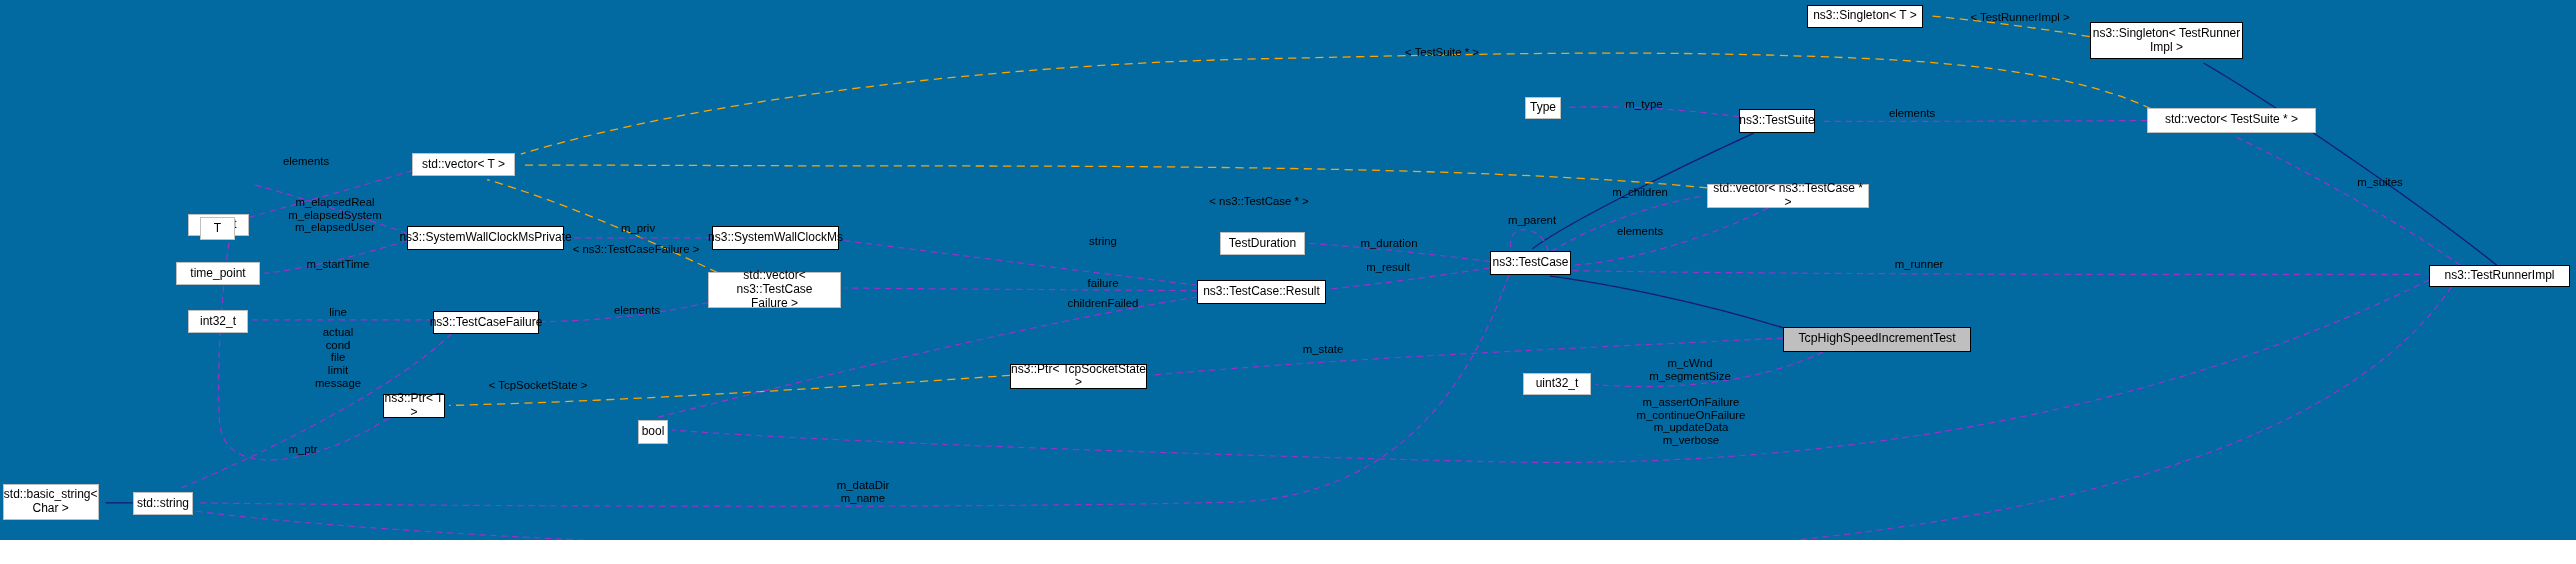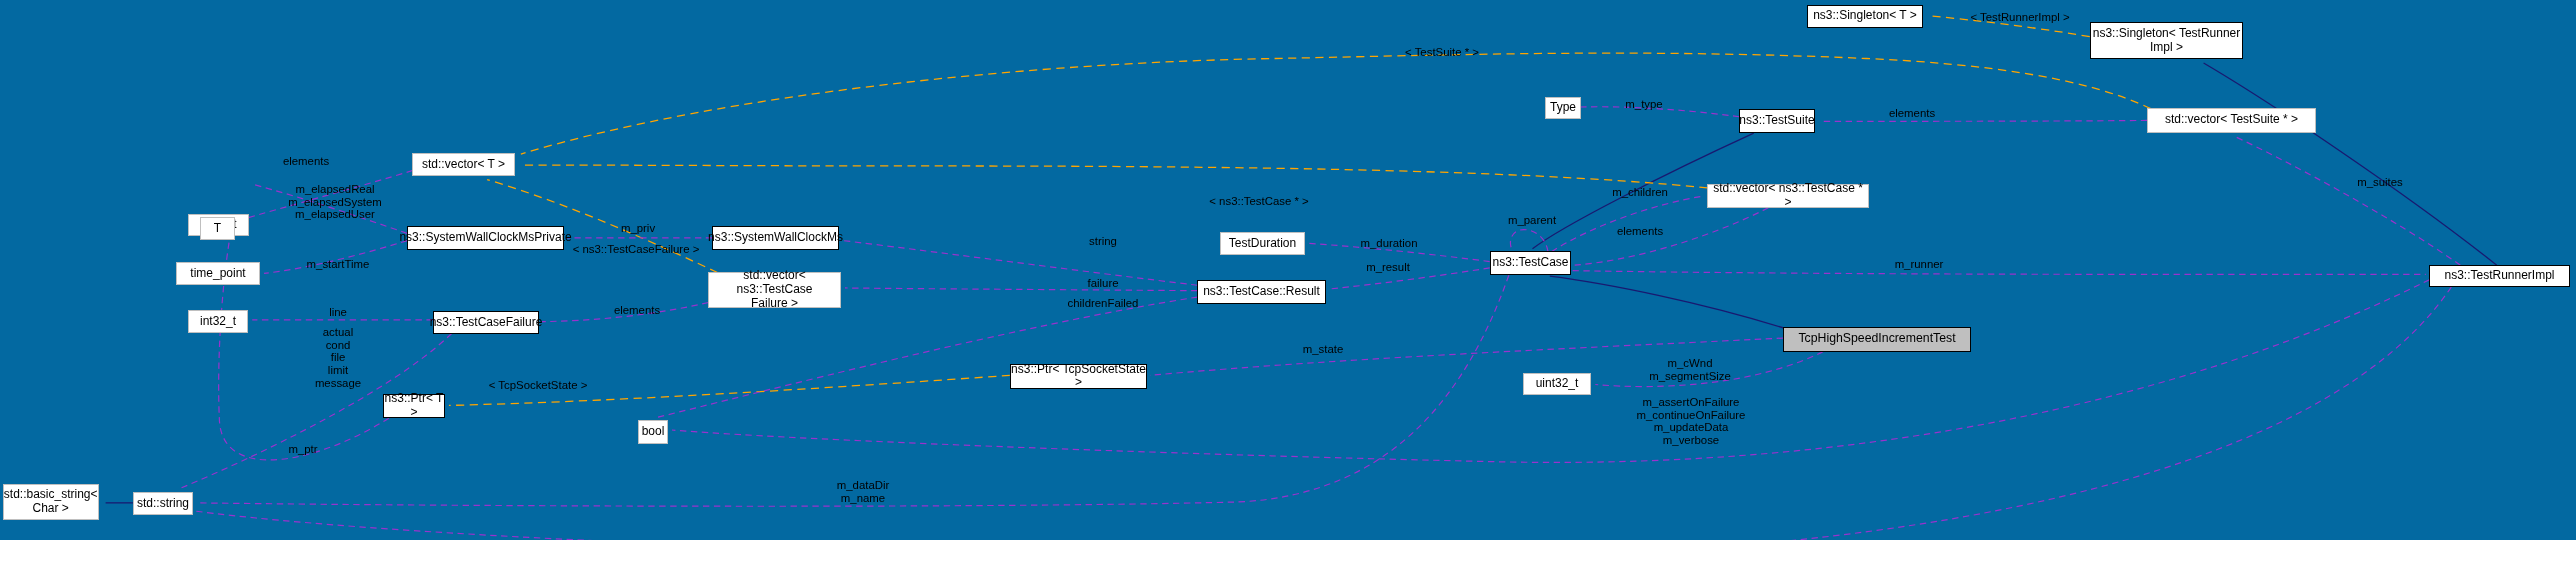--- a/index.html
+++ b/index.html
@@ -78,21 +78,21 @@
     <path class="edge-usage" d="M 1958,371 C 1800,379 1480,392 1263,412" marker-end="url(#ar-purple)"></path>
     <path class="edge-usage" d="M 2002,386 C 1925,424 1820,428 1752,422" marker-end="url(#ar-purple)"></path>
     <path class="edge-usage" d="M 2668,307 C 2400,440 2050,515 1650,507 C 1250,498 860,482 738,472" marker-end="url(#ar-purple)"></path>
     <path class="edge-usage" d="M 1657,302 C 1612,430 1530,543 1360,551 C 1050,559 430,555 216,552" marker-end="url(#ar-purple)"></path>
     <path class="edge-usage" d="M 2692,315 C 2560,510 2150,613 1550,613 C 950,613 420,588 214,561" marker-end="url(#ar-purple)"></path>
   </svg>
 
   <div class="node node-doc" style="left:1807px;top:4.6px;width:116px;height:23px;">ns3::Singleton&lt; T &gt;</div>
   <div class="node node-doc" style="left:2090px;top:22px;width:153px;height:37px;">ns3::Singleton&lt; TestRunner
 Impl &gt;</div>
-  <div class="node node-ext" style="left:1525px;top:97px;width:36px;height:22px;margin-left:20px;">Type</div>
+  <div class="node node-ext" style="left:1525px;top:97px;width:36px;height:22px;">Type</div>
   <div class="node node-doc" style="left:1739px;top:109px;width:76px;height:24px;">ns3::TestSuite</div>
   <div class="node node-ext" style="left:2147px;top:108px;width:169px;height:24.6px;">std::vector&lt; TestSuite * &gt;</div>
   <div class="node node-ext" style="left:412px;top:153px;width:103px;height:23px;">std::vector&lt; T &gt;</div>
   <div class="node node-ext" style="left:188px;top:171px;width:61px;height:22px;margin-top:43px;">int64_t</div>
   <div class="node node-ext" style="left:200px;top:217px;width:35px;height:23px;">T</div>
   <div class="node node-ext" style="left:176px;top:262px;width:84px;height:23px;">time_point</div>
   <div class="node node-ext" style="left:188px;top:310px;width:60px;height:23px;">int32_t</div>
   <div class="node node-doc" style="left:407px;top:226px;width:157px;height:24px;">ns3::SystemWallClockMsPrivate</div>
   <div class="node node-doc" style="left:712px;top:226px;width:127px;height:24px;">ns3::SystemWallClockMs</div>
   <div class="node node-ext" style="left:1220px;top:232px;width:85px;height:23px;">TestDuration</div>
@@ -111,21 +111,21 @@
   <div class="node node-ext" style="left:133px;top:492px;width:60px;height:23px;">std::string</div>
   <div class="node node-current" style="left:1783px;top:327px;width:188px;height:24.6px;">TcpHighSpeedIncrementTest</div>
   <div class="node node-doc" style="left:2429px;top:265px;width:141px;height:22px;">ns3::TestRunnerImpl</div>
 
   <div class="edge-label" style="left:2020px;top:17.3px;">&lt; TestRunnerImpl &gt;</div>
   <div class="edge-label" style="left:1442px;top:52px;">&lt; TestSuite * &gt;</div>
   <div class="edge-label" style="left:1912px;top:113px;">elements</div>
   <div class="edge-label" style="left:1644px;top:104px;">m_type</div>
   <div class="edge-label" style="left:1259px;top:157px;margin-top:44px;">&lt; ns3::TestCase * &gt;</div>
   <div class="edge-label" style="left:306px;top:161px;">elements</div>
-  <div class="edge-label" style="left:335px;top:202px;">m_elapsedReal
+  <div class="edge-label" style="left:335px;top:215px;">m_elapsedReal
 m_elapsedSystem
 m_elapsedUser</div>
   <div class="edge-label" style="left:638px;top:228px;">m_priv</div>
   <div class="edge-label" style="left:636px;top:249px;">&lt; ns3::TestCaseFailure &gt;</div>
   <div class="edge-label" style="left:1103px;top:241px;">string</div>
   <div class="edge-label" style="left:338px;top:264px;">m_startTime</div>
   <div class="edge-label" style="left:1389px;top:243px;">m_duration</div>
   <div class="edge-label" style="left:1388px;top:267px;">m_result</div>
   <div class="edge-label" style="left:1532px;top:220px;">m_parent</div>
   <div class="edge-label" style="left:1640px;top:192px;">m_children</div>

